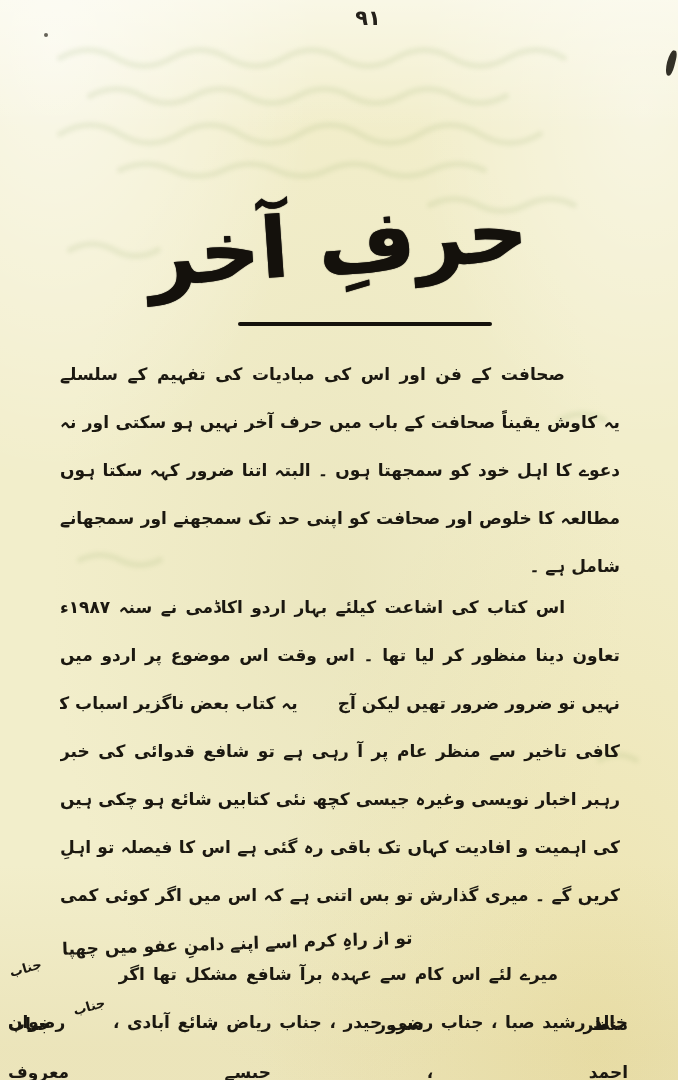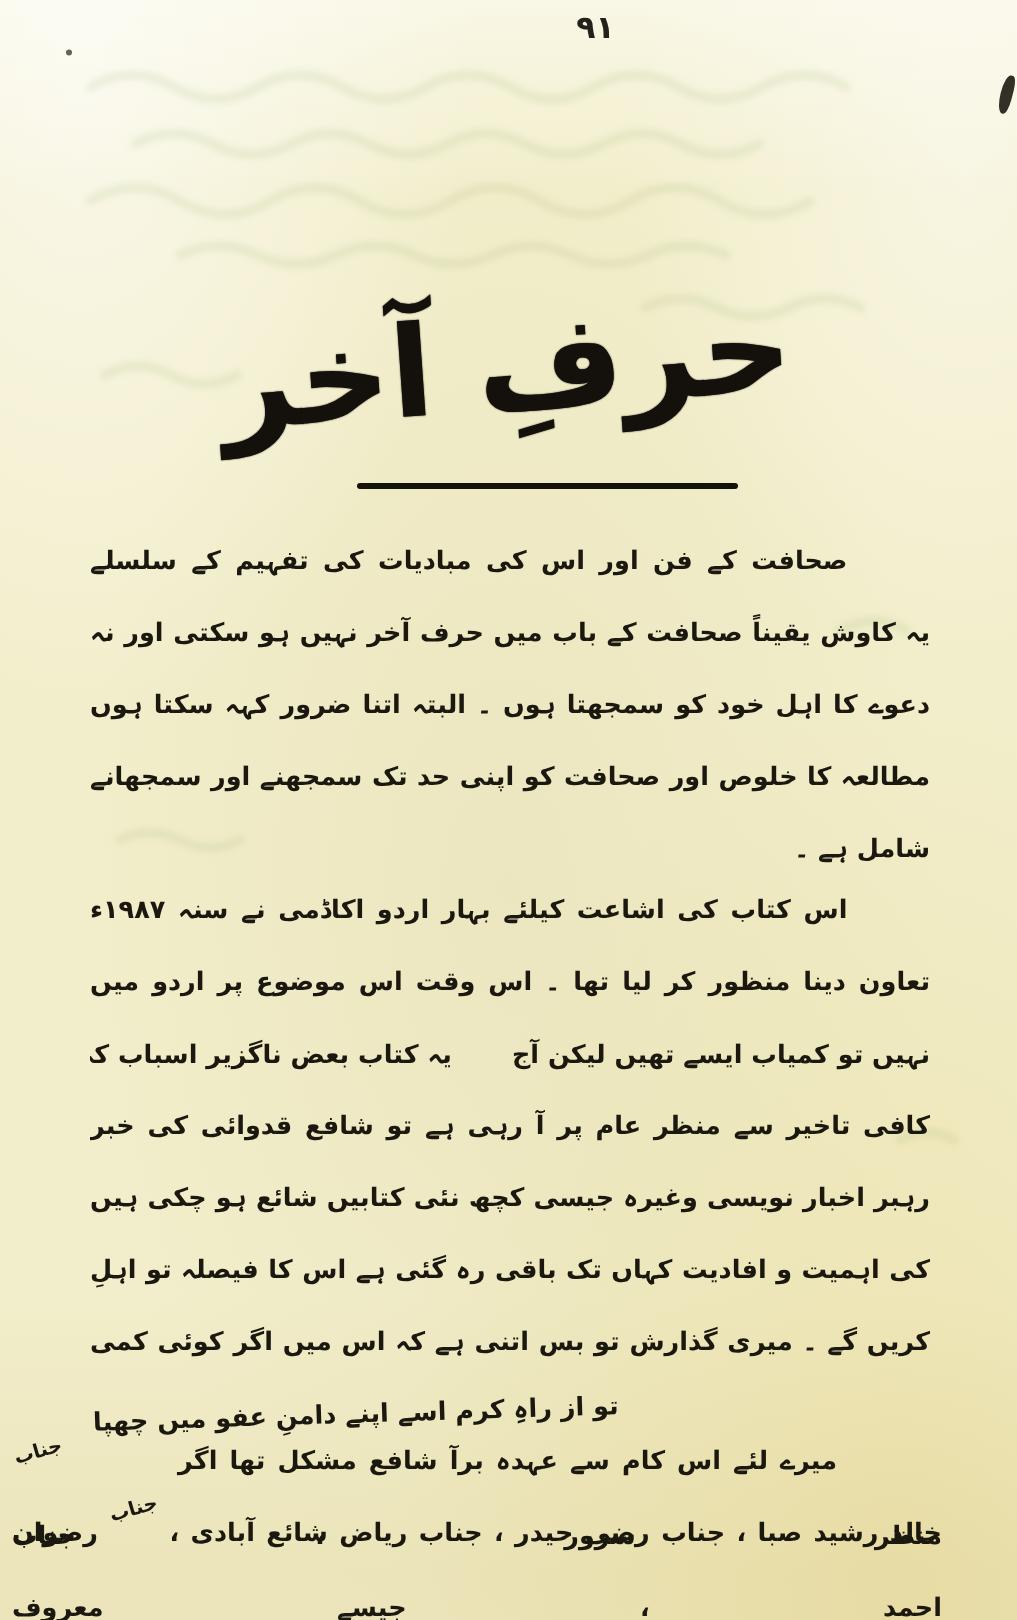--- a/index.html
+++ b/index.html
@@ -15,21 +15,21 @@
       linear-gradient(to bottom, rgba(255,255,252,0.55), rgba(255,255,252,0.0) 12%, rgba(0,0,0,0) 80%, rgba(206,186,112,0.18) 97%),
       radial-gradient(ellipse at 8% 4%, rgba(255,255,255,0.6), rgba(255,255,255,0) 30%),
       radial-gradient(ellipse at 95% 10%, rgba(255,255,255,0.45), rgba(255,255,255,0) 25%),
       radial-gradient(ellipse at 50% 55%, rgba(222,216,168,0.35), rgba(222,216,168,0) 60%),
       radial-gradient(ellipse at 88% 97%, rgba(224,202,112,0.30), rgba(224,202,112,0) 40%);
   }
   
   .ghost{position:absolute;left:0;top:0;pointer-events:none;}
   
   .page-number{
-    position:absolute;top:6px;left:357px;width:80px;
+    position:absolute;top:6px;left:328px;width:80px;
     text-align:center;font-size:21px;font-weight:bold;
     letter-spacing:2px;color:#24201a;direction:rtl;
   }
   
   .title-wrap{position:absolute;top:192px;right:120px;width:440px;text-align:center;}
   .chapter-title{
     display:inline-block;
     font-size:84px;line-height:1.25;font-weight:bold;
     transform:rotate(-4deg);
     color:#14110c;
@@ -115,21 +115,21 @@
     <div class="line">یہ کاوش یقیناً صحافت کے باب میں حرف آخر نہیں ہو سکتی اور نہ ہی میں اس</div>
     <div class="line">دعوے کا اہل خود کو سمجھتا ہوں ۔ البتہ اتنا ضرور کہہ سکتا ہوں کہ اس میں میرے</div>
     <div class="line">مطالعہ کا خلوص اور صحافت کو اپنی حد تک سمجھنے اور سمجھانے کی خواہش کا عنصر</div>
     <div class="line lastline">شامل ہے ۔</div>
   </div>
 
   <div class="para p2">
     <div class="line indent">اس کتاب کی اشاعت کیلئے بہار اردو اکاڈمی نے سنہ ۱۹۸۷ء میں ہی مالی</div>
     <div class="line">تعاون دینا منظور کر لیا تھا ۔ اس وقت اس موضوع پر اردو میں کتابیں اگر نایاب</div>
     <div class="line gapline">
-      <span>نہیں تو کمیاب ایسے تھیں لیکن آج</span>
+      <span>نہیں تو ضرور ضرور تھیں لیکن آج</span>
       <span class="gap"></span>
       <span>یہ کتاب بعض ناگزیر اسباب کی بنا پر</span>
     </div>
     <div class="line">کافی تاخیر سے منظر عام پر آ رہی ہے تو شافع قدوائی کی خبر نگاری ، سید اقبال کی</div>
     <div class="line">رہبر اخبار نویسی وغیرہ جیسی کچھ نئی کتابیں شائع ہو چکی ہیں ۔ ایسے میں اس کتاب</div>
     <div class="line">کی اہمیت و افادیت کہاں تک باقی رہ گئی ہے اس کا فیصلہ تو اہلِ فکر و نظر ہی</div>
     <div class="line">کریں گے ۔ میری گذارش تو بس اتنی ہے کہ اس میں اگر کوئی کمی یا خامی نظر آئے</div>
     <div class="line l8">تو از راہِ کرم اسے اپنے دامنِ عفو میں چھپا لیں ۔</div>
   </div>
 

